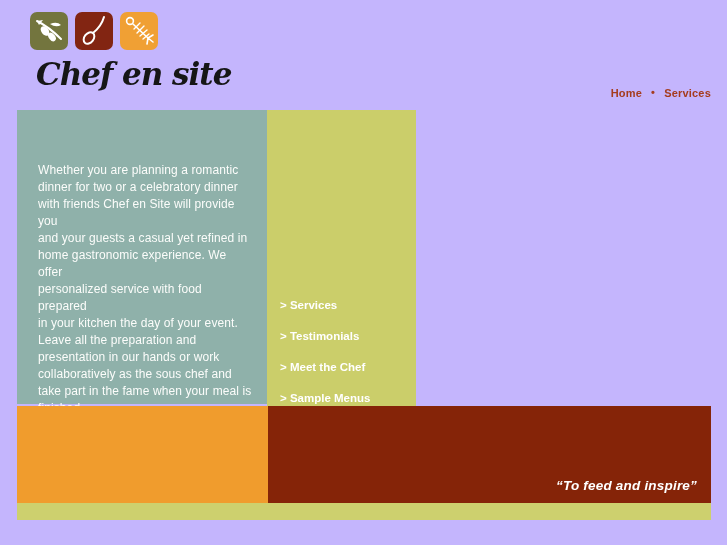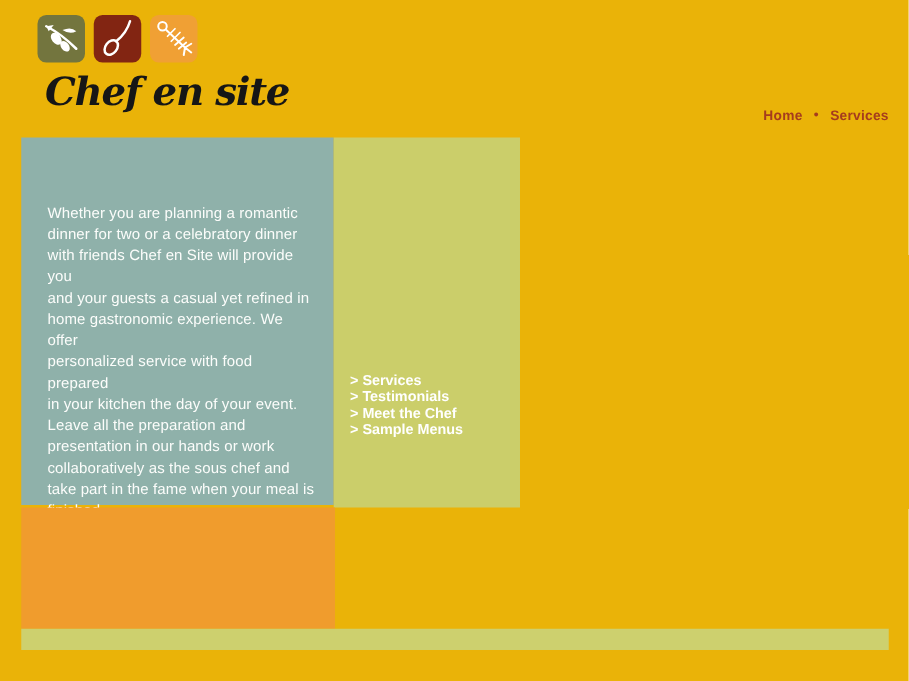--- a/index.html
+++ b/index.html
@@ -10,21 +10,21 @@
     --dark-red:#852408;
     --nav-red:#A53C1E;
     --olive-tile:#73753E;
     --red-tile:#822512;
     --orange-tile:#F0A034;
     --ink:#161616;
   }
   *{margin:0;padding:0;box-sizing:border-box;}
   html,body{background:#ffffff;}
   body{font-family:"Liberation Sans", sans-serif;}
-  #page{position:relative;width:727px;height:545px;background:#eab308;overflow:hidden;padding-left:40px;}
+  #page{position:relative;width:727px;height:545px;background:#c4b5fd;overflow:hidden;padding-left:40px;}
 
   
   .logo{position:absolute;left:30px;top:12px;cursor:pointer;}
   .logo-icons{display:flex;gap:7px;}
   .icon-tile{width:38px;height:38px;border-radius:7px;display:flex;align-items:center;justify-content:center;}
   .tile-olive{background:var(--olive-tile);}
   .tile-red{background:var(--red-tile);}
   .tile-orange{background:var(--orange-tile);}
   .logo-text{
     position:absolute;left:6px;top:44px;
@@ -38,21 +38,21 @@
   .nav{position:absolute;top:87px;right:16px;display:flex;align-items:flex-start;gap:9px;
        font-size:11px;font-weight:bold;color:var(--nav-red);letter-spacing:.2px;}
   .nav a{color:var(--nav-red);text-decoration:none;cursor:pointer;}
   .nav .sep{font-size:11px;line-height:11px;}
 
   
   .box-sage{position:absolute;left:17px;top:110px;width:250px;height:294px;background:var(--sage);}
   .intro{padding:20px 14px 0 21px;color:#fcfdfb;font-size:12px;line-height:17px;white-space:pre-line;letter-spacing:.1px;margin-top:32px;}
 
   .box-green{position:absolute;left:267px;top:110px;width:149px;height:296px;background:var(--chartreuse);}
-  .menu{position:absolute;left:13px;top:189px;display:flex;flex-direction:column;gap:0;}
+  .menu{position:absolute;left:13px;top:189px;display:flex;flex-direction:column;gap:18px;}
   .menu a{color:#ffffff;text-decoration:none;font-size:11.5px;font-weight:bold;line-height:13px;cursor:pointer;white-space:nowrap;}
 
   .box-orange{position:absolute;left:17px;top:406px;width:251px;height:97px;background:var(--orange);}
   .box-red{position:absolute;left:268px;top:406px;width:443px;height:97px;background:var(--dark-red);}
   .quote{position:absolute;right:14px;bottom:10px;color:#ffffff;font-size:13.5px;font-weight:bold;font-style:italic;letter-spacing:.2px;}
 
   .strip{position:absolute;left:17px;top:503px;width:694px;height:17px;background:var(--strip);}
 
   svg{display:block;}
 </style>
@@ -114,16 +114,19 @@
   <div class="box-green">
     <nav class="menu">
       <a>&gt; Services</a>
       <a>&gt; Testimonials</a>
       <a>&gt; Meet the Chef</a>
       <a>&gt; Sample Menus</a>
     </nav>
   </div>
 
   <div class="box-orange"></div>
+  <div class="box-red">
+    <div class="quote">“To feed and inspire”</div>
+  </div>
 
   <div class="strip"></div>
 
 </div>
 
 </body></html>

